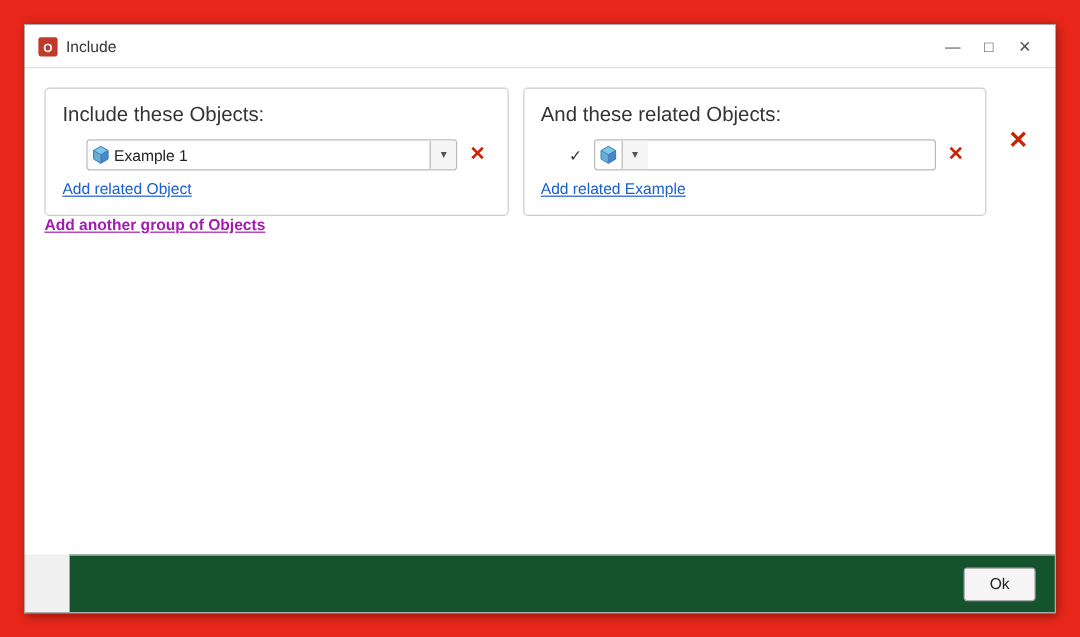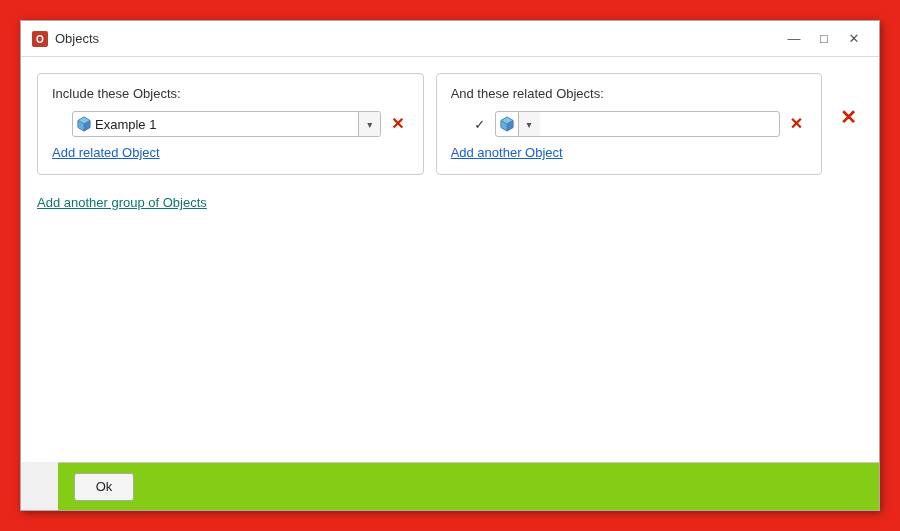--- a/index.html
+++ b/index.html
@@ -85,21 +85,21 @@
 
     .object-group {
       border: 1px solid #ccc;
       border-radius: 4px;
       padding: 12px 14px 14px 14px;
       background: #fff;
       flex: 1;
     }
 
     .group-label {
-      font-size: 13px;
+      font-size: 17px;
       color: #333;
       margin-bottom: 10px;
     }
 
     .object-row {
       display: flex;
       align-items: center;
       gap: 6px;
       margin-bottom: 8px;
       padding-left: 20px;
@@ -181,38 +181,38 @@
       color: #cc2200;
       font-size: 20px;
       font-weight: bold;
       padding: 4px 6px;
       align-self: flex-start;
       margin-top: 30px;
       line-height: 1;
     }
 
     .add-group-link {
-      color: #0f766e;
+      color: #a21caf;
       text-decoration: underline;
       cursor: pointer;
       font-size: 13px;
       background: none;
       border: none;
       padding: 0;
-      margin-top: 20px;
       display: inline-block;
+      font-weight: bold;
     }
 
     .window-footer {
       height: 48px;
-      background: #84cc16;
+      background: #14532d;
       border-top: 1px solid #ccc;
       display: flex;
       align-items: center;
-      justify-content: space-between;
+      justify-content: flex-end;
       padding: 0 16px;
       gap: 8px;
       margin-left: 37px;
     }
 
     .footer-btn {
       height: 28px;
       min-width: 60px;
       padding: 0 14px;
       border: 1px solid #aaa;
@@ -242,21 +242,21 @@
 
 <div class="window">
 
   <div class="title-bar">
     <div class="title-bar-left">
 
       <svg class="app-icon" viewBox="0 0 18 18" xmlns="http://www.w3.org/2000/svg">
         <rect x="1" y="1" width="16" height="16" rx="2" fill="#c0392b"></rect>
         <text x="9" y="13" text-anchor="middle" fill="white" font-size="10" font-weight="bold">O</text>
       </svg>
-      <span class="title-text">Objects</span>
+      <span class="title-text">Include</span>
     </div>
     <div class="title-bar-buttons">
       <button class="title-btn">—</button>
       <button class="title-btn">□</button>
       <button class="title-btn close-btn">✕</button>
     </div>
   </div>
 
   <div class="window-content">
 
@@ -294,21 +294,21 @@
                 <polygon points="8,1 14,4.5 14,11.5 8,15 2,11.5 2,4.5" fill="#5b9bd5" stroke="#3a7abf" stroke-width="0.8"></polygon>
                 <polygon points="8,1 14,4.5 8,8 2,4.5" fill="#7ec8e3" stroke="#3a7abf" stroke-width="0.6"></polygon>
                 <polygon points="8,8 14,4.5 14,11.5 8,15" fill="#4a86c8" stroke="#3a7abf" stroke-width="0.6"></polygon>
                 <polygon points="8,8 2,4.5 2,11.5 8,15" fill="#6aaed6" stroke="#3a7abf" stroke-width="0.6"></polygon>
               </svg>
             </div>
             <div class="select-arrow">▾</div>
           </div>
           <button class="delete-btn">✕</button>
         </div>
-        <button class="add-link">Add another Object</button>
+        <button class="add-link">Add related Example</button>
       </div>
 
       <button class="outer-delete-btn">✕</button>
 
     </div>
 
     
     <button class="add-group-link">Add another group of Objects</button>
 
   </div>

